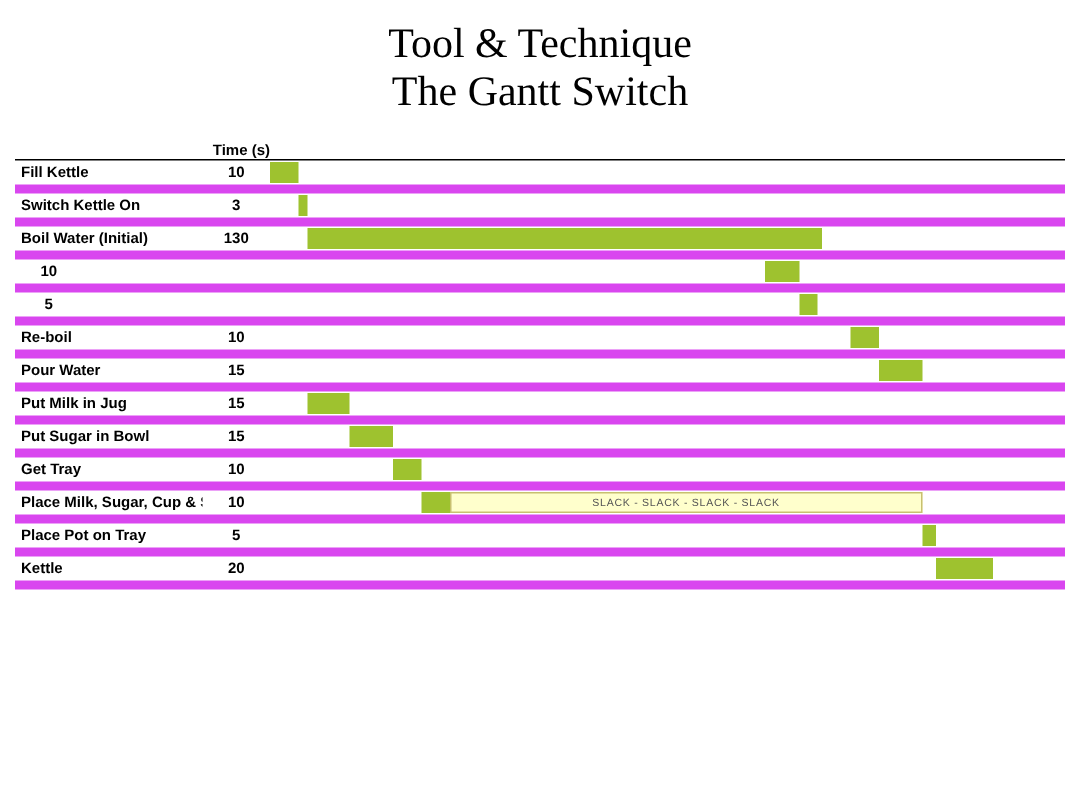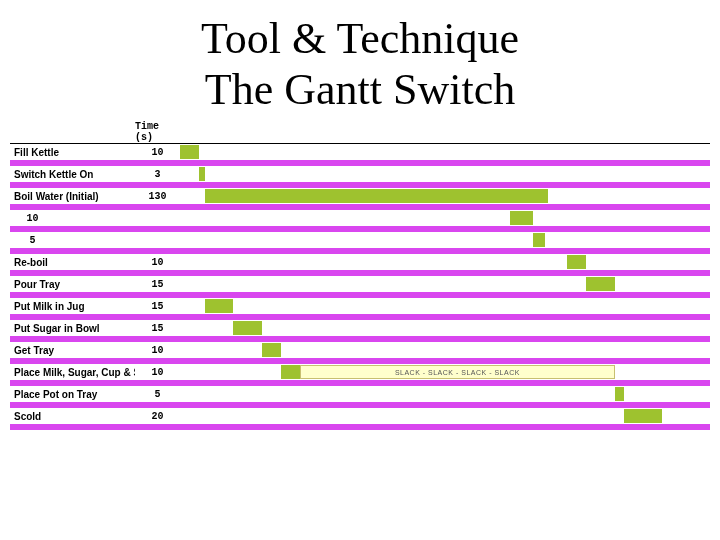--- a/index.html
+++ b/index.html
@@ -12,21 +12,21 @@
     overflow: hidden;
   }
   .slide {
     width: 720px;
     height: 540px;
     position: relative;
     box-sizing: border-box;
   }
   .title {
     text-align: center;
-    font-size: 44px;
+    font-size: 28px;
     line-height: 1.15;
     margin-top: 14px;
     margin-bottom: 10px;
     font-weight: 400;
   }
   .chart-wrap {
     width: 700px;
     margin: 0 auto;
     font-family: Arial, Helvetica, sans-serif;
     font-size: 10px;
@@ -42,24 +42,23 @@
     flex: 0 0 125px;
     padding-left: 4px;
     font-weight: 700;
     white-space: nowrap;
     overflow: hidden;
     box-sizing: border-box;
   }
   .time-col {
     width: 45px;
     flex: 0 0 45px;
-    text-align: left;
+    text-align: right;
     font-weight: 700;
     box-sizing: border-box;
-    font-family: Liberation Mono, monospace;
   }
   .chart-col {
     flex: 1 1 auto;
     position: relative;
     height: 100%;
     box-sizing: border-box;
   }
   .row {
     display: flex;
     align-items: stretch;
@@ -146,21 +145,21 @@
           </div>
         </div>
         <div class="row">
           <div class="label-col">Re-boil</div>
           <div class="time-col">10</div>
           <div class="chart-col">
             <div class="bar" style="left: 73.0216%; width: 3.59712%; background: rgb(158, 194, 47);"></div>
           </div>
         </div>
         <div class="row">
-          <div class="label-col">Pour Tray</div>
+          <div class="label-col">Pour Water</div>
           <div class="time-col">15</div>
           <div class="chart-col">
             <div class="bar" style="left: 76.6187%; width: 5.39568%; background: rgb(158, 194, 47);"></div>
           </div>
         </div>
         <div class="row">
           <div class="label-col">Put Milk in Jug</div>
           <div class="time-col">15</div>
           <div class="chart-col">
             <div class="bar" style="left: 4.67626%; width: 5.39568%; background: rgb(158, 194, 47);"></div>
@@ -189,21 +188,21 @@
           </div>
         </div>
         <div class="row">
           <div class="label-col">Place Pot on Tray</div>
           <div class="time-col">5</div>
           <div class="chart-col">
             <div class="bar" style="left: 82.0144%; width: 1.79856%; background: rgb(158, 194, 47);"></div>
           </div>
         </div>
         <div class="row">
-          <div class="label-col">Scold</div>
+          <div class="label-col">Kettle</div>
           <div class="time-col">20</div>
           <div class="chart-col">
             <div class="bar" style="left: 83.8129%; width: 7.19424%; background: rgb(158, 194, 47);"></div>
           </div>
         </div>
       </div>
   </div>
 
 </div>
 

